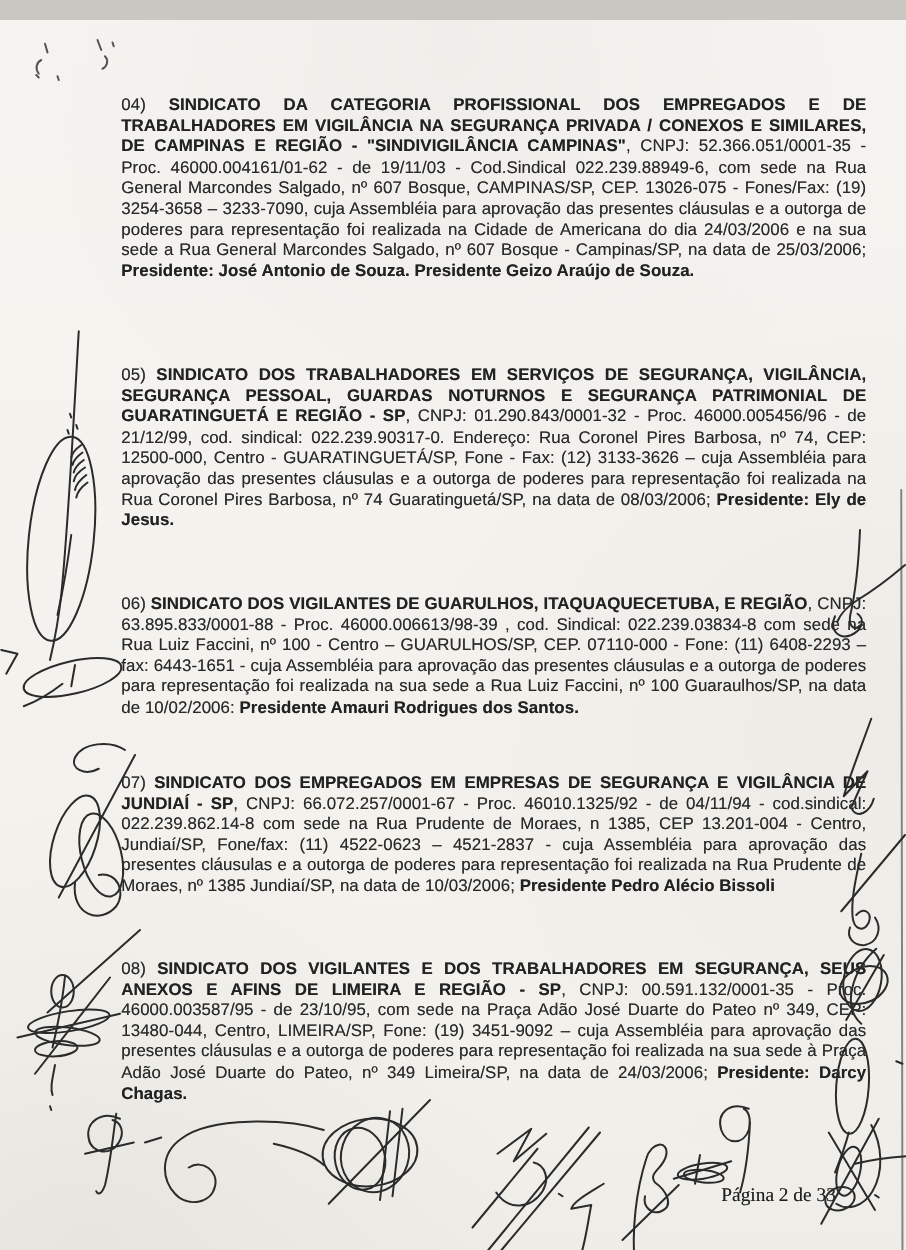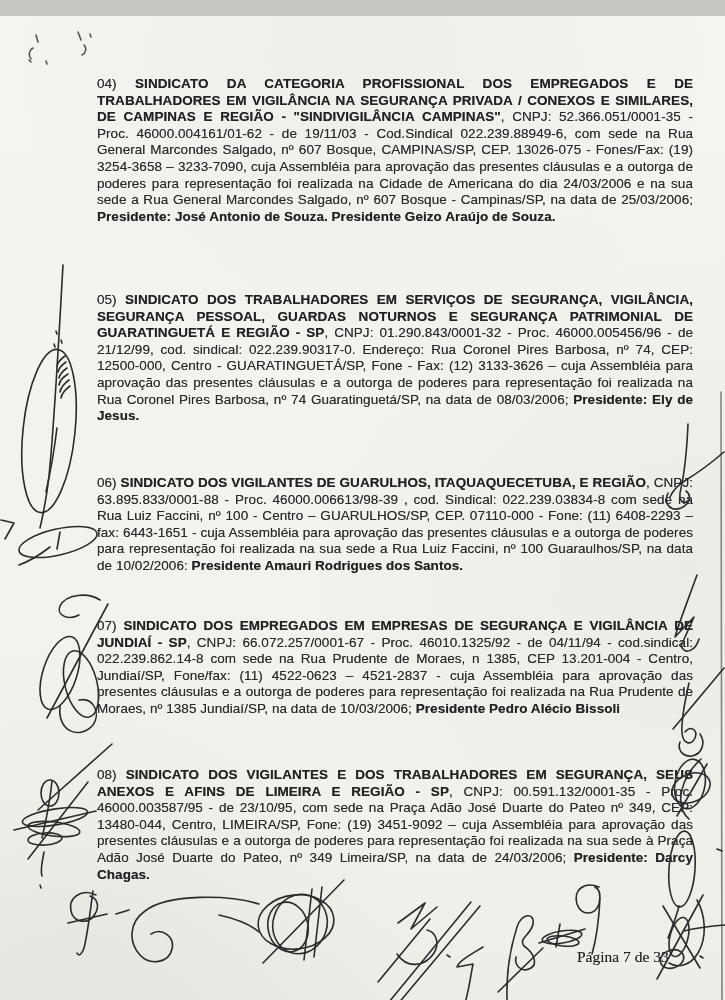--- a/index.html
+++ b/index.html
@@ -47,21 +47,21 @@
   <div class="entry" style="top:60px"><span>04) </span><span class="b">SINDICATO DA CATEGORIA PROFISSIONAL DOS EMPREGADOS E DE TRABALHADORES EM VIGILÂNCIA NA SEGURANÇA PRIVADA / CONEXOS E SIMILARES, DE CAMPINAS E REGIÃO - "SINDIVIGILÂNCIA CAMPINAS"</span><span>, CNPJ: 52.366.051/0001-35 - Proc. 46000.004161/01-62 - de 19/11/03 - Cod.Sindical 022.239.88949-6, com sede na Rua General Marcondes Salgado, nº 607 Bosque, CAMPINAS/SP, CEP. 13026-075 - Fones/Fax: (19) 3254-3658 – 3233-7090, cuja Assembléia para aprovação das presentes cláusulas e a outorga de poderes para representação foi realizada na Cidade de Americana do dia 24/03/2006 e na sua sede a Rua General Marcondes Salgado, nº 607 Bosque -  Campinas/SP, na data de 25/03/2006; </span><span class="b">Presidente: José Antonio de Souza. Presidente Geizo Araújo de Souza.</span></div>
 
   <div class="entry" style="top:276px"><span>05) </span><span class="b">SINDICATO DOS TRABALHADORES EM SERVIÇOS DE SEGURANÇA, VIGILÂNCIA, SEGURANÇA PESSOAL, GUARDAS NOTURNOS E SEGURANÇA PATRIMONIAL DE GUARATINGUETÁ E REGIÃO - SP</span><span>, CNPJ: 01.290.843/0001-32 - Proc. 46000.005456/96 - de 21/12/99, cod. sindical: 022.239.90317-0. Endereço: Rua Coronel Pires Barbosa, nº 74, CEP: 12500-000, Centro - GUARATINGUETÁ/SP, Fone - Fax: (12) 3133-3626 – cuja Assembléia para aprovação das presentes cláusulas e a outorga de poderes para representação foi realizada na Rua Coronel Pires Barbosa, nº 74 Guaratinguetá/SP, na data de 08/03/2006; </span><span class="b">Presidente: Ely de Jesus.</span></div>
 
   <div class="entry" style="top:459px"><span>06) </span><span class="b">SINDICATO DOS VIGILANTES DE GUARULHOS, ITAQUAQUECETUBA, E REGIÃO</span><span>, CNPJ: 63.895.833/0001-88 - Proc. 46000.006613/98-39 , cod. Sindical: 022.239.03834-8 com sede na Rua Luiz Faccini, nº 100 - Centro – GUARULHOS/SP, CEP. 07110-000 -  Fone: (11) 6408-2293 – fax: 6443-1651 - cuja Assembléia para aprovação das presentes cláusulas  e a outorga de poderes para representação foi realizada na sua sede a Rua Luiz Faccini, nº 100  Guaraulhos/SP, na data de 10/02/2006: </span><span class="b">Presidente Amauri Rodrigues dos Santos.</span></div>
 
   <div class="entry" style="top:602px"><span>07) </span><span class="b">SINDICATO DOS EMPREGADOS EM EMPRESAS DE SEGURANÇA E VIGILÂNCIA DE JUNDIAÍ - SP</span><span>, CNPJ: 66.072.257/0001-67 - Proc.  46010.1325/92 - de 04/11/94 - cod.sindical: 022.239.862.14-8 com sede na Rua Prudente de Moraes, n 1385, CEP 13.201-004 - Centro, Jundiaí/SP, Fone/fax: (11) 4522-0623 – 4521-2837 - cuja Assembléia para aprovação das presentes cláusulas  e a outorga de poderes para representação foi realizada na Rua Prudente de Moraes, nº 1385 Jundiaí/SP, na data de 10/03/2006; </span><span class="b">Presidente Pedro Alécio Bissoli</span></div>
 
   <div class="entry" style="top:751px"><span>08) </span><span class="b">SINDICATO DOS VIGILANTES E DOS TRABALHADORES EM SEGURANÇA, SEUS ANEXOS E AFINS DE LIMEIRA E REGIÃO - SP</span><span>, CNPJ: 00.591.132/0001-35 - Proc. 46000.003587/95 - de 23/10/95, com sede na Praça Adão José Duarte do Pateo nº 349, CEP: 13480-044, Centro, LIMEIRA/SP, Fone: (19) 3451-9092 – cuja Assembléia para aprovação das presentes cláusulas  e a outorga de poderes para representação foi realizada na sua sede à Praça Adão José Duarte do Pateo, nº 349 Limeira/SP, na data de 24/03/2006; </span><span class="b">Presidente: Darcy Chagas.</span></div>
 
-  <div class="footer">Página 7 de 33</div>
+  <div class="footer">Página 2 de 33</div>
 
   <svg class="marks" viewBox="0 0 725 1000" aria-hidden="true">
 
     <g stroke-width="1.3" opacity="0.8">
       <path d="M36,19 l2,7 M33,32 c-4,2 -5,7 -2,11 M46,45 l1,3 M29,44 l2,2 M78,16 l3,8 M84,29 c3,3 2,8 -2,10 M90,18 l1,3"></path>
     </g>
 
     <g>
       <path d="M63,249 C60,300 55,400 49,460 C47,478 44,495 40,512"></path>
       <ellipse cx="49" cy="415" rx="26" ry="82" transform="rotate(6 49 415)"></ellipse>

